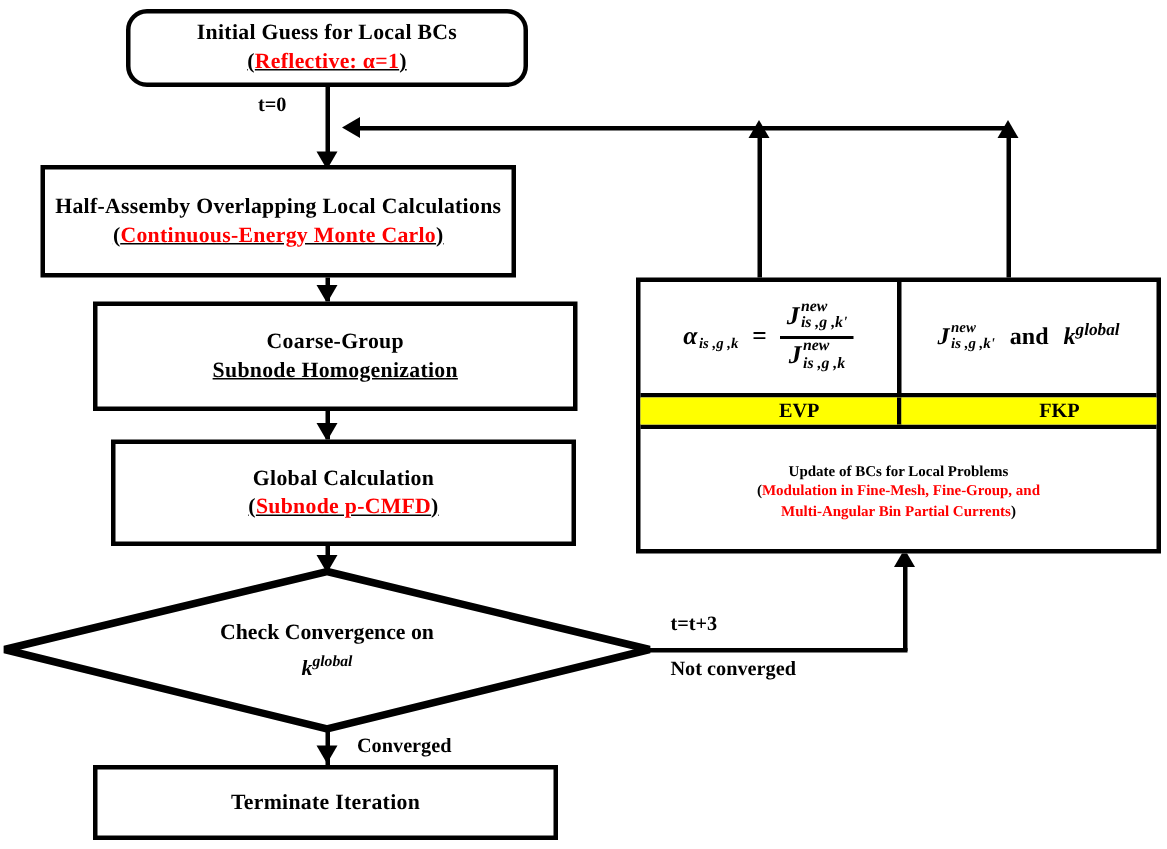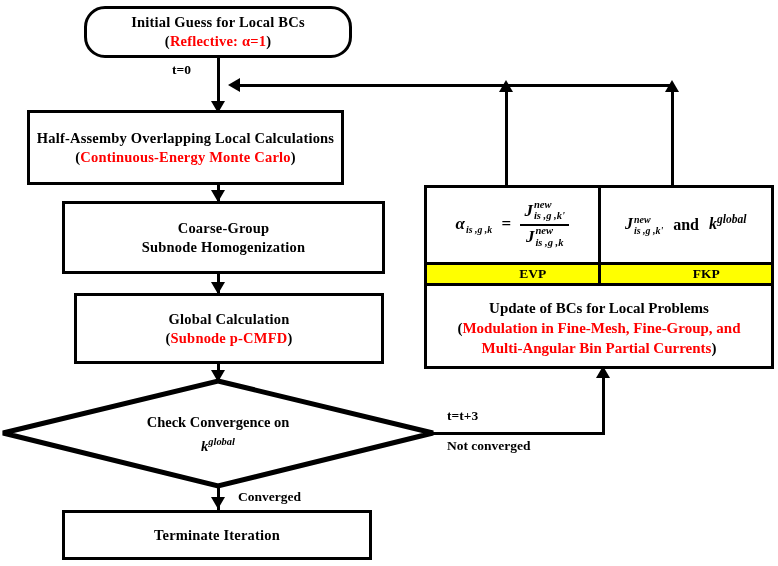--- a/index.html
+++ b/index.html
@@ -26,21 +26,21 @@
     justify-content: center;
     text-align: center;
     font-weight: bold;
     color: #000000;
     line-height: 1.28;
   }
   .rounded { border-radius: 14px; border-width: 3px; }
   .red { color: #ff0000; }
   .blk { color: #000000; }
   .ln1 { font-size: 14.5px; letter-spacing: .2px; }
-  .ln2 { font-size: 14.5px; letter-spacing: .2px; }
+  .ln2 { font-size: 14.5px; letter-spacing: .2px; text-decoration: underline; }
 
   
   #decision-diamond {
     position: absolute;
     left: 0px; top: 378px;
     width: 436px; height: 112px;
   }
   #decision-diamond svg { display:block; }
   #decision-label {
     position: absolute;
@@ -96,21 +96,21 @@
   }
   .tag-cell.left-cell { border-right: 3px solid #000; }
   #update-cell {
     height: 84px;
     display: flex;
     flex-direction: column;
     align-items: center;
     justify-content: center;
     text-align: center;
     font-weight: bold;
-    font-size: 15px;
+    font-size: 10px;
     line-height: 1.35;
     padding: 0 4px;
     box-sizing: border-box;
   }
 
   
   .math { font-family: "Liberation Serif","DejaVu Serif",serif; font-weight: bold; }
   .frac {
     display: inline-flex;
     flex-direction: column;
@@ -189,21 +189,21 @@
   <div class="edge-label" style="left:447px; top:408px;">t=t+3</div>
   <div class="edge-label" style="left:447px; top:438px;">Not converged</div>
 
   <div class="vline" style="left:505px; top:86px; height:100px;"></div>
   <div class="arrow-up" style="left:499px; top:80px;"></div>
   <div class="vline" style="left:671px; top:86px; height:100px;"></div>
   <div class="arrow-up" style="left:665px; top:80px;"></div>
   <div class="hline" style="left:233px; top:84px; width:441px;"></div>
   <div class="arrow-left" style="left:228px; top:78px;"></div>
 
-  <div class="node rounded" id="node-initial-guess" style="left:84px; top:6px; width:268px; height:52px;border-radius:21px;">
+  <div class="node rounded" id="node-initial-guess" style="left:84px; top:6px; width:268px; height:52px;">
     <div class="ln1">Initial Guess for Local BCs</div>
     <div class="ln2"><span class="blk">(</span><span class="red">Reflective: α=1</span><span class="blk">)</span></div>
   </div>
 
   <div class="node" id="node-local-calc" style="left:27px; top:110px; width:317px; height:75px;">
     <div class="ln1">Half-Assemby Overlapping  Local Calculations</div>
     <div class="ln2"><span class="blk">(</span><span class="red">Continuous-Energy  Monte Carlo</span><span class="blk">)</span></div>
   </div>
 
   <div class="node" id="node-homogenization" style="left:62px; top:201px; width:323px; height:73px;">

